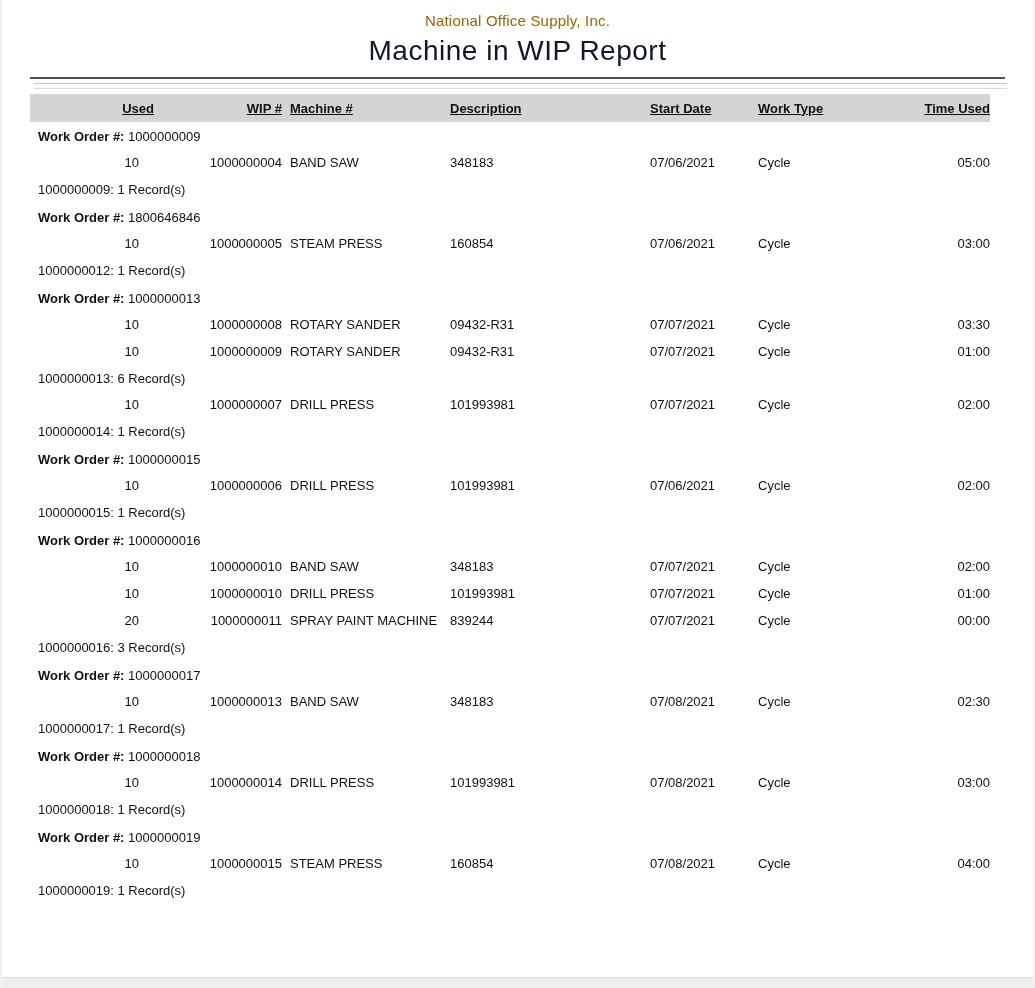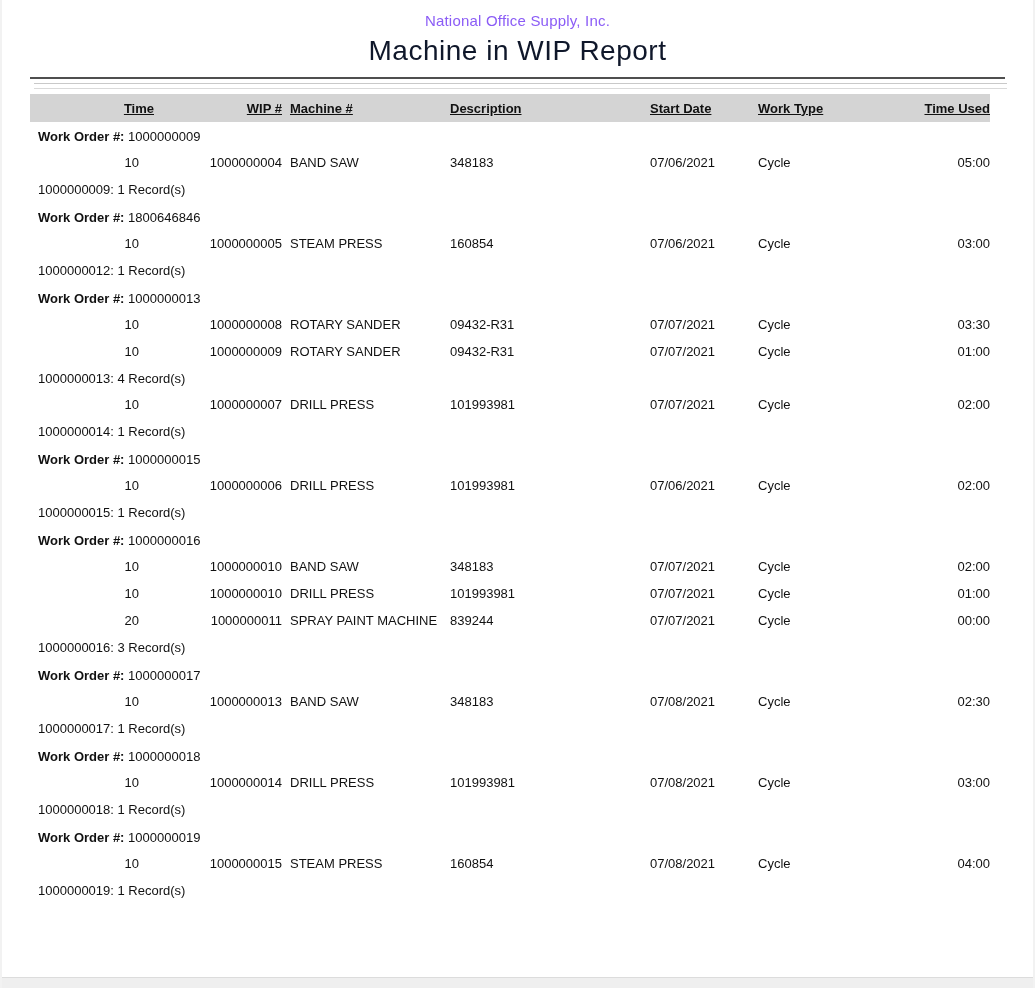--- a/index.html
+++ b/index.html
@@ -11,21 +11,21 @@
     color: #111111;
     position: relative;
     overflow: hidden;
     border-left: 2px solid #f2f2f2;
     border-right: 2px solid #f2f2f2;
     box-sizing: border-box;
   }
   .report-header { text-align: center; padding-top: 12px; }
   .company-name {
     font-size: 15px;
-    color: #8b5cf6;
+    color: #a16207;
     letter-spacing: 0.2px;
   }
   .report-title {
     font-size: 28px;
     font-weight: 400;
     color: #0f172a;
     margin: 6px 0 10px 0;
     letter-spacing: 0.5px;
   }
   .rule-dark {
@@ -90,21 +90,21 @@
 <div class="report-header">
   <div class="company-name">National Office Supply, Inc.</div>
   <div class="report-title">Machine in WIP Report</div>
 </div>
 
 <div class="rule-dark"></div>
 <div class="rule-double"></div>
 
 <div class="table-wrap">
   <div class="grid thead">
-    <div class="cell col-step">Time</div>
+    <div class="cell col-step">Used</div>
     <div class="cell col-wip">WIP #</div>
     <div class="cell col-machine">Machine #</div>
     <div class="cell col-desc">Description</div>
     <div class="cell col-date">Start Date</div>
     <div class="cell col-type">Work Type</div>
     <div class="cell col-time">Time Used</div>
   </div>
   <div id="table-body">
   <section class="group">
     <div class="wo-row">
@@ -160,21 +160,21 @@
   <div class="grid detail-row">
     <div class="cell col-step">10</div>
     <div class="cell col-wip">1000000009</div>
     <div class="cell col-machine">ROTARY SANDER</div>
     <div class="cell col-desc">09432-R31</div>
     <div class="cell col-date">07/07/2021</div>
     <div class="cell col-type">Cycle</div>
     <div class="cell col-time">01:00</div>
   </div>
 </div>
-    <div class="summary">1000000013: 4 Record(s)</div>
+    <div class="summary">1000000013: 6 Record(s)</div>
   </section>
 
   <section class="group">
     <div class="rows">
   <div class="grid detail-row">
     <div class="cell col-step">10</div>
     <div class="cell col-wip">1000000007</div>
     <div class="cell col-machine">DRILL PRESS</div>
     <div class="cell col-desc">101993981</div>
     <div class="cell col-date">07/07/2021</div>

